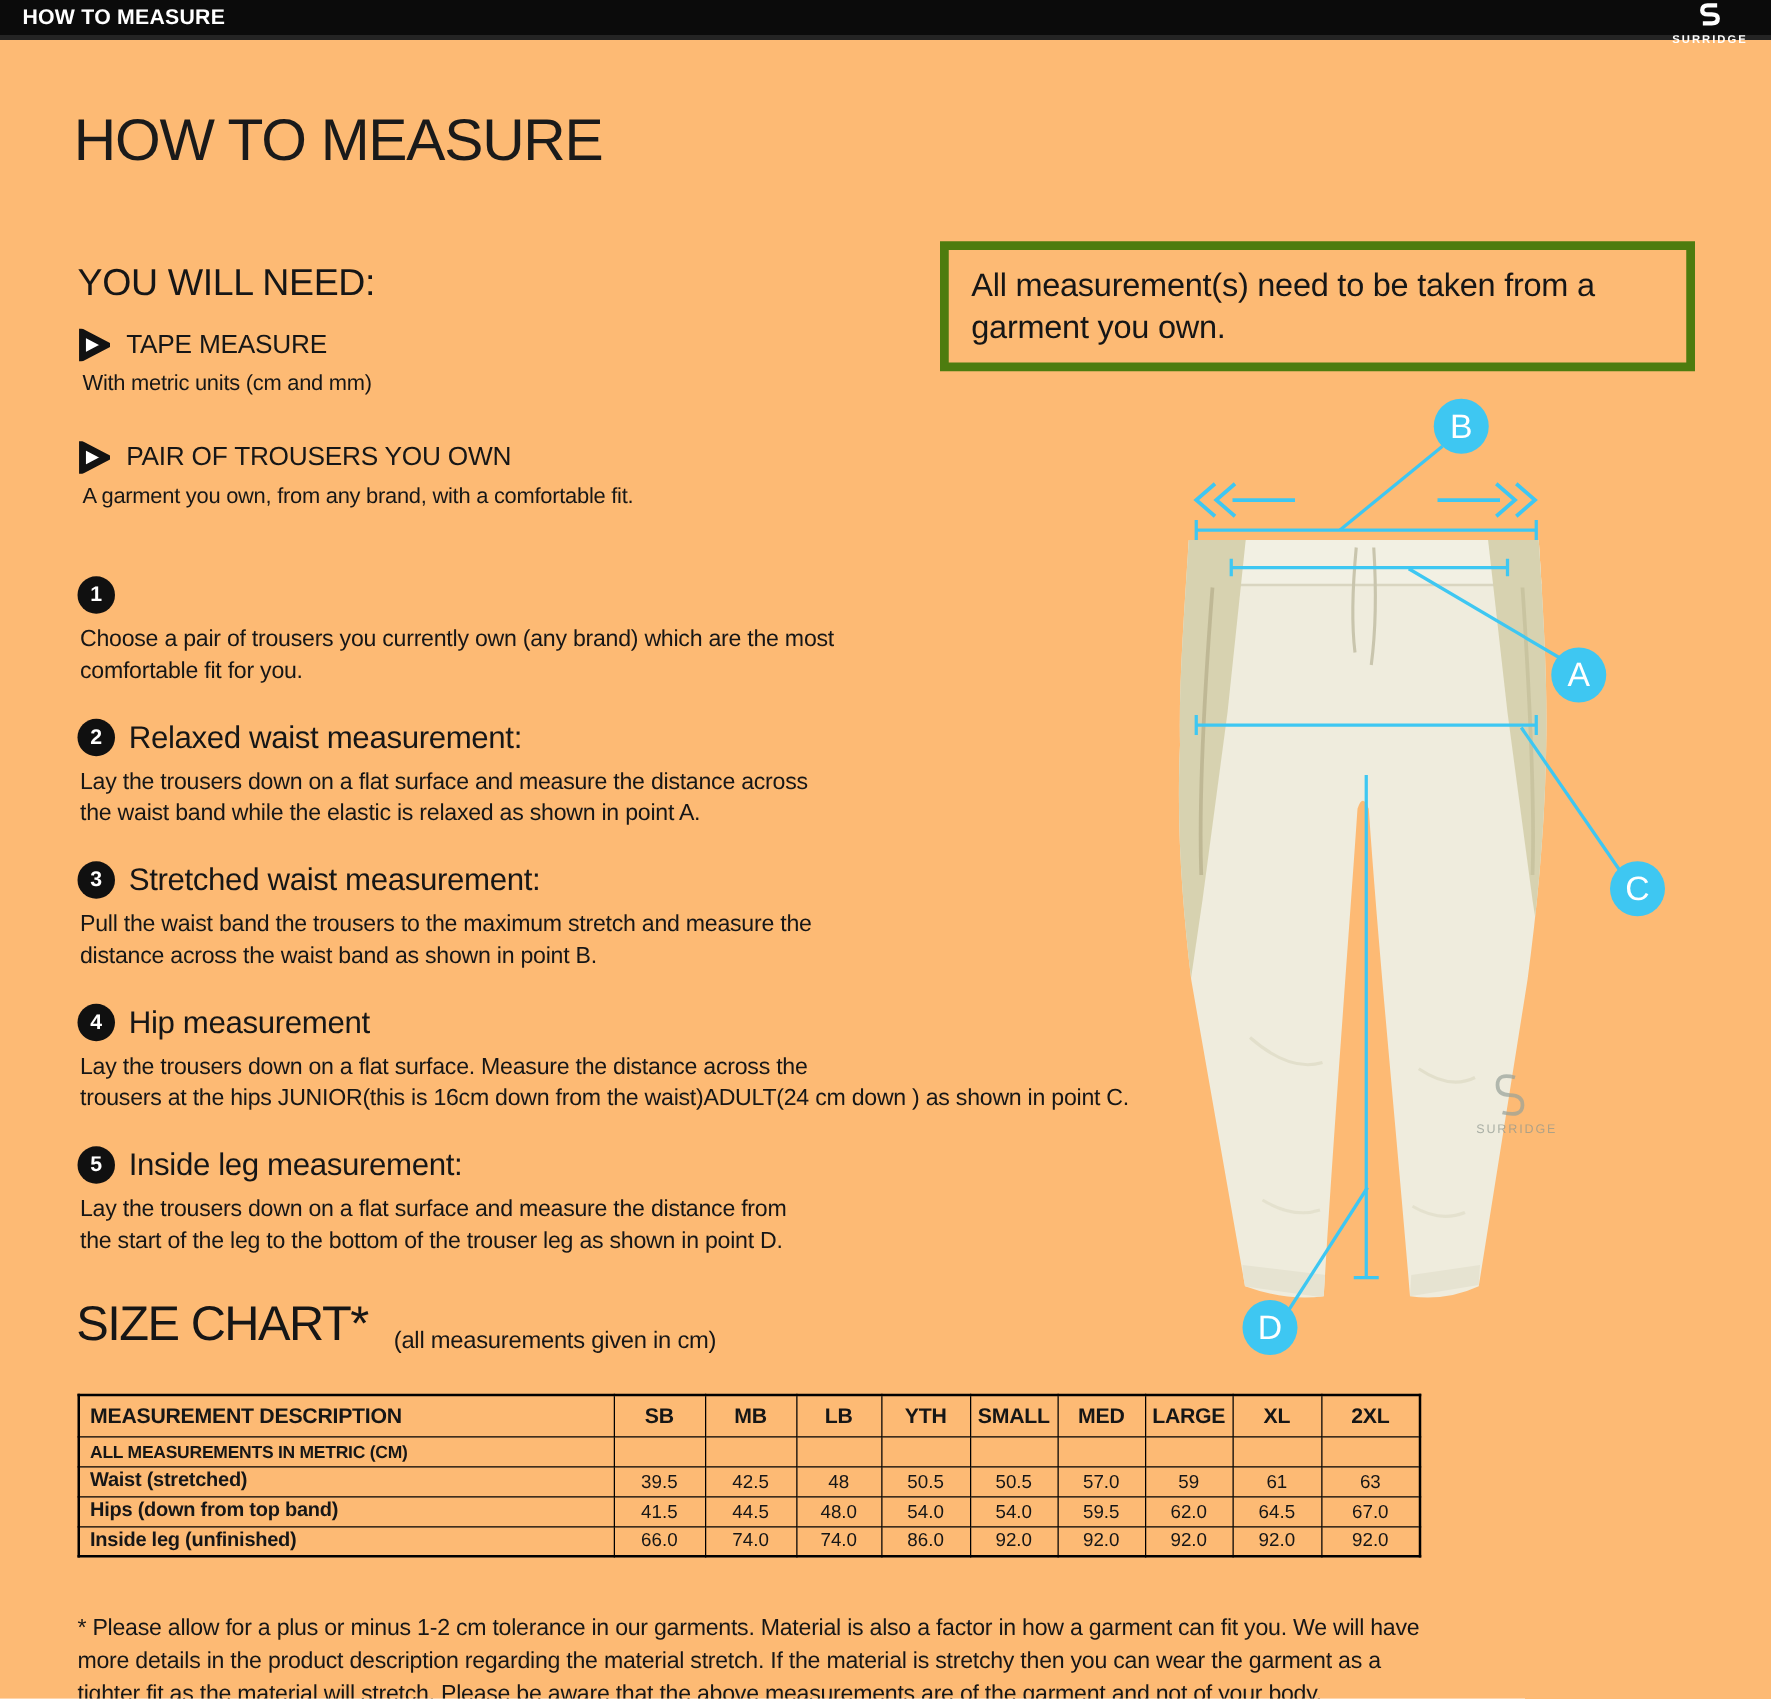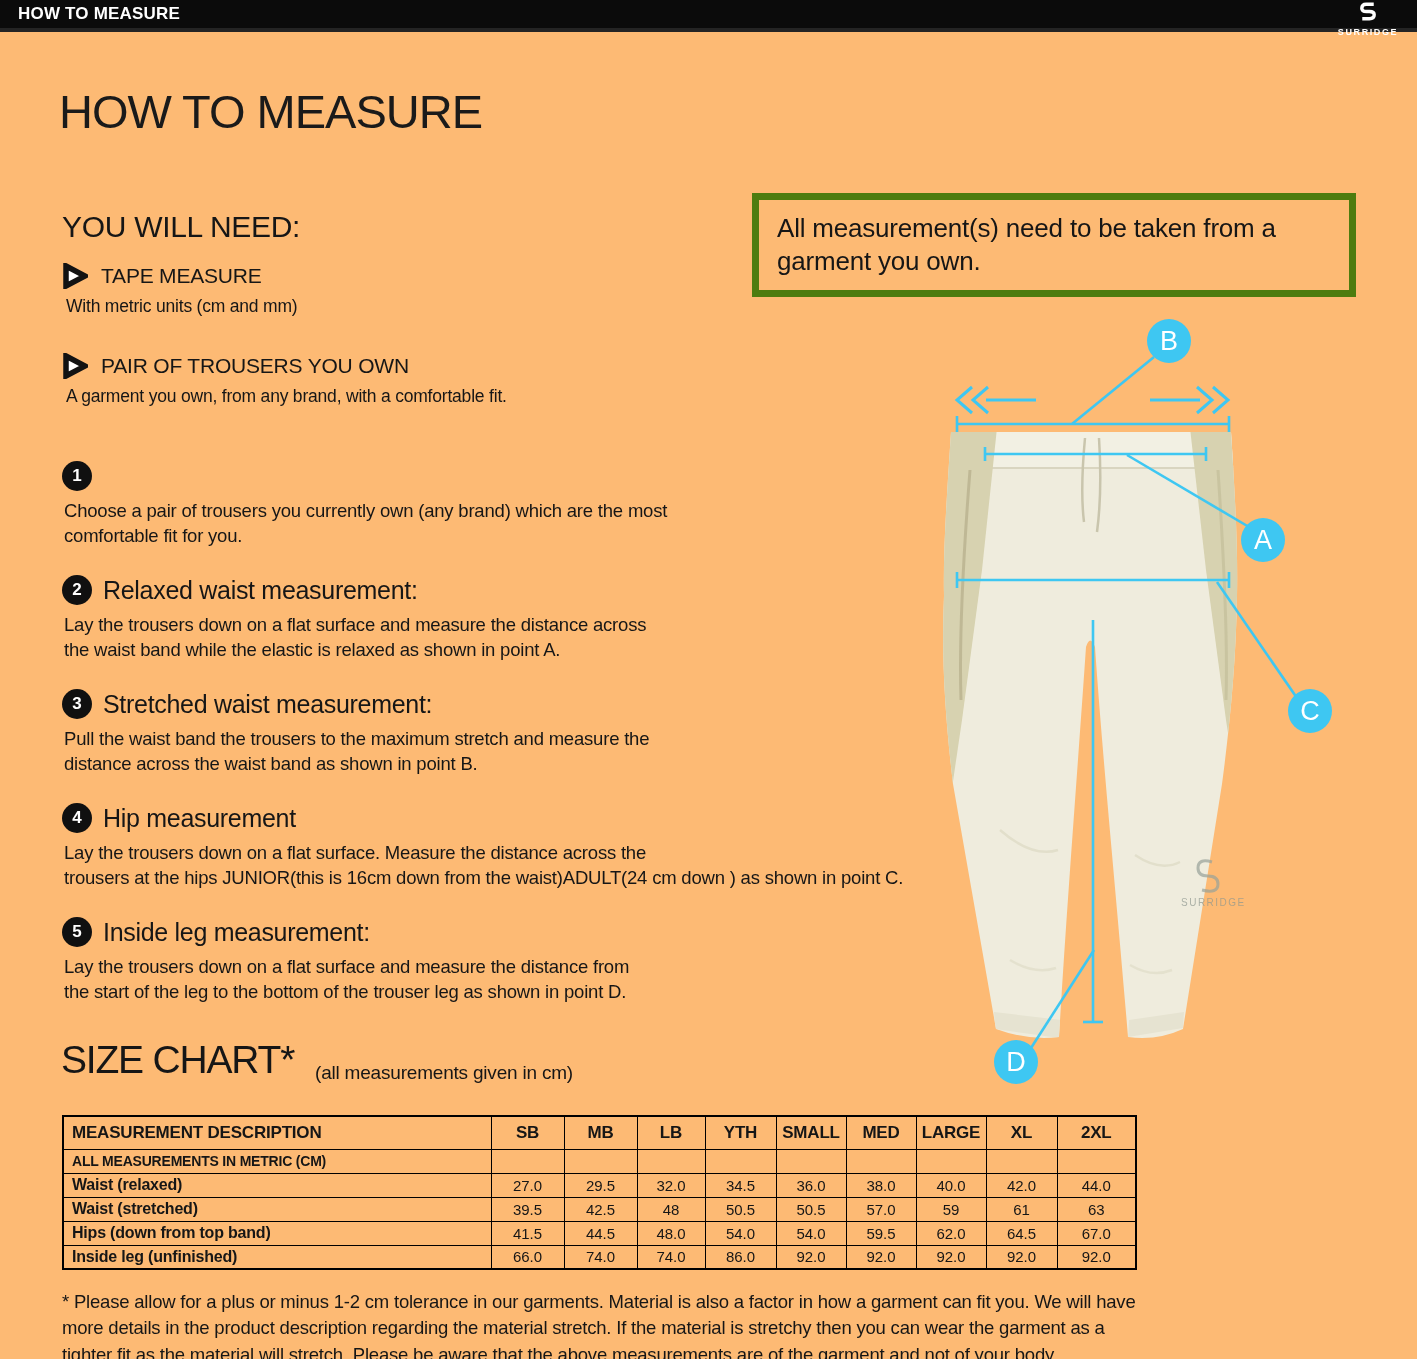--- a/index.html
+++ b/index.html
@@ -267,32 +267,20 @@
             <td></td>
         <td></td>
             <td></td>
         <td></td>
             <td></td>
         <td></td>
             <td></td>
         <td></td>
       </tr>
       <tr class="data">
-        <td class="rlabel">Waist (relaxed)</td>
-        <td class="val">27.0</td>
-        <td class="val">29.5</td>
-        <td class="val">32.0</td>
-        <td class="val">34.5</td>
-        <td class="val">36.0</td>
-        <td class="val">38.0</td>
-        <td class="val">40.0</td>
-        <td class="val">42.0</td>
-        <td class="val">44.0</td>
-      </tr>
-      <tr class="data">
         <td class="rlabel">Waist (stretched)</td>
         <td class="val">39.5</td>
         <td class="val">42.5</td>
         <td class="val">48</td>
         <td class="val">50.5</td>
         <td class="val">50.5</td>
         <td class="val">57.0</td>
         <td class="val">59</td>
         <td class="val">61</td>
         <td class="val">63</td>

